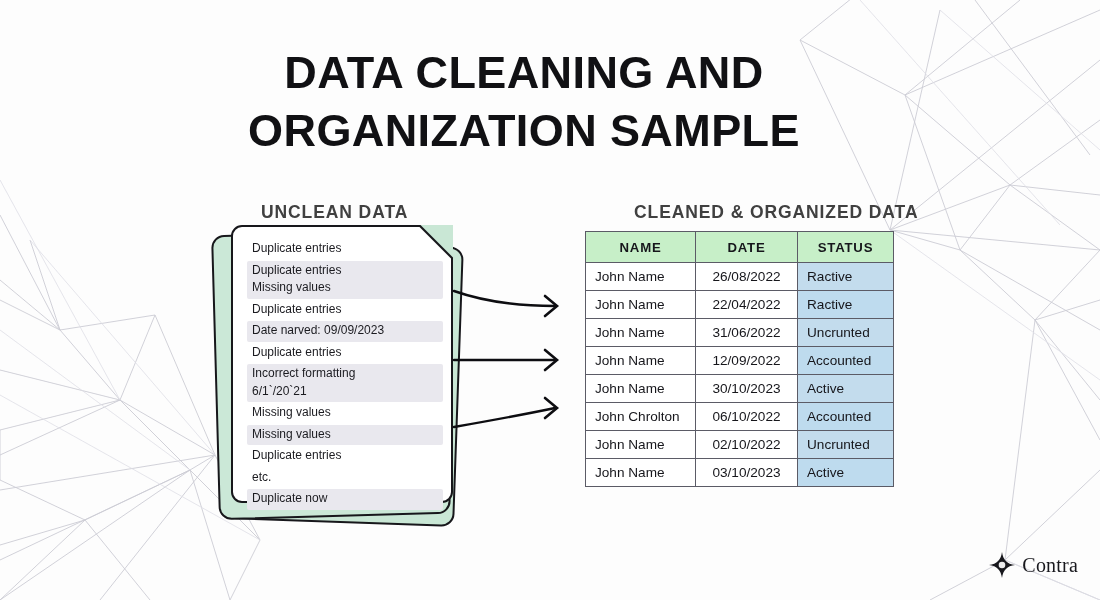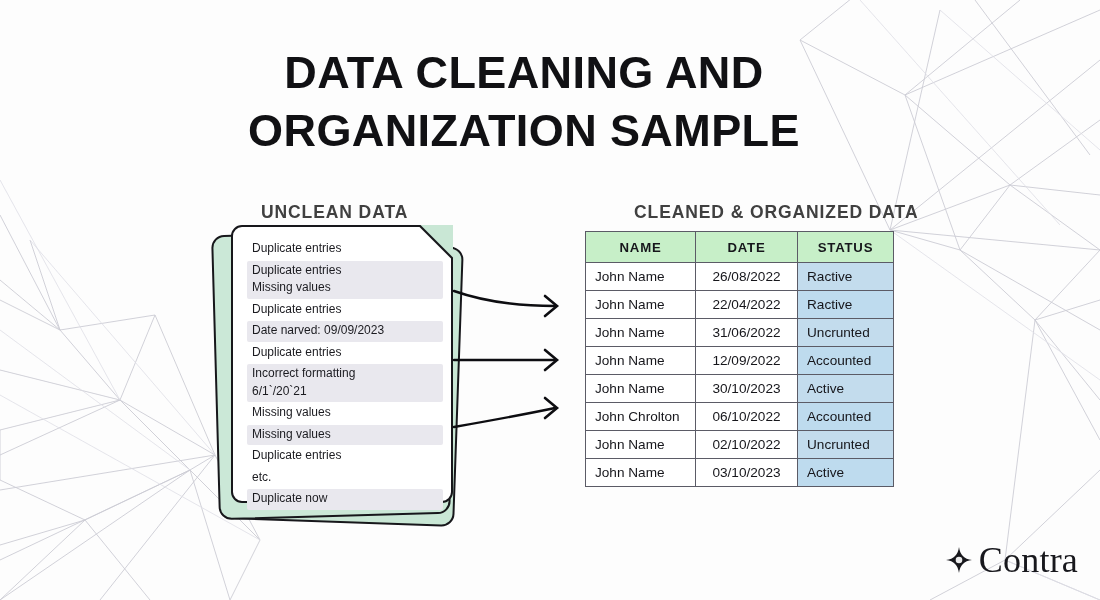--- a/index.html
+++ b/index.html
@@ -152,21 +152,21 @@
   #brand {
     position: absolute;
     right: 22px; bottom: 22px;
     display: flex;
     align-items: center;
     gap: 7px;
   }
   #brand-mark { width: 26px; height: 26px; display: block; }
   #brand-text {
     font-family: "Liberation Serif", serif;
-    font-size: 36px;
+    font-size: 20px;
     font-weight: 400;
     color: #18181d;
     letter-spacing: 0.2px;
     line-height: 1;
   }
 </style>
 </head>
 <body>
 
 <div id="slide">

